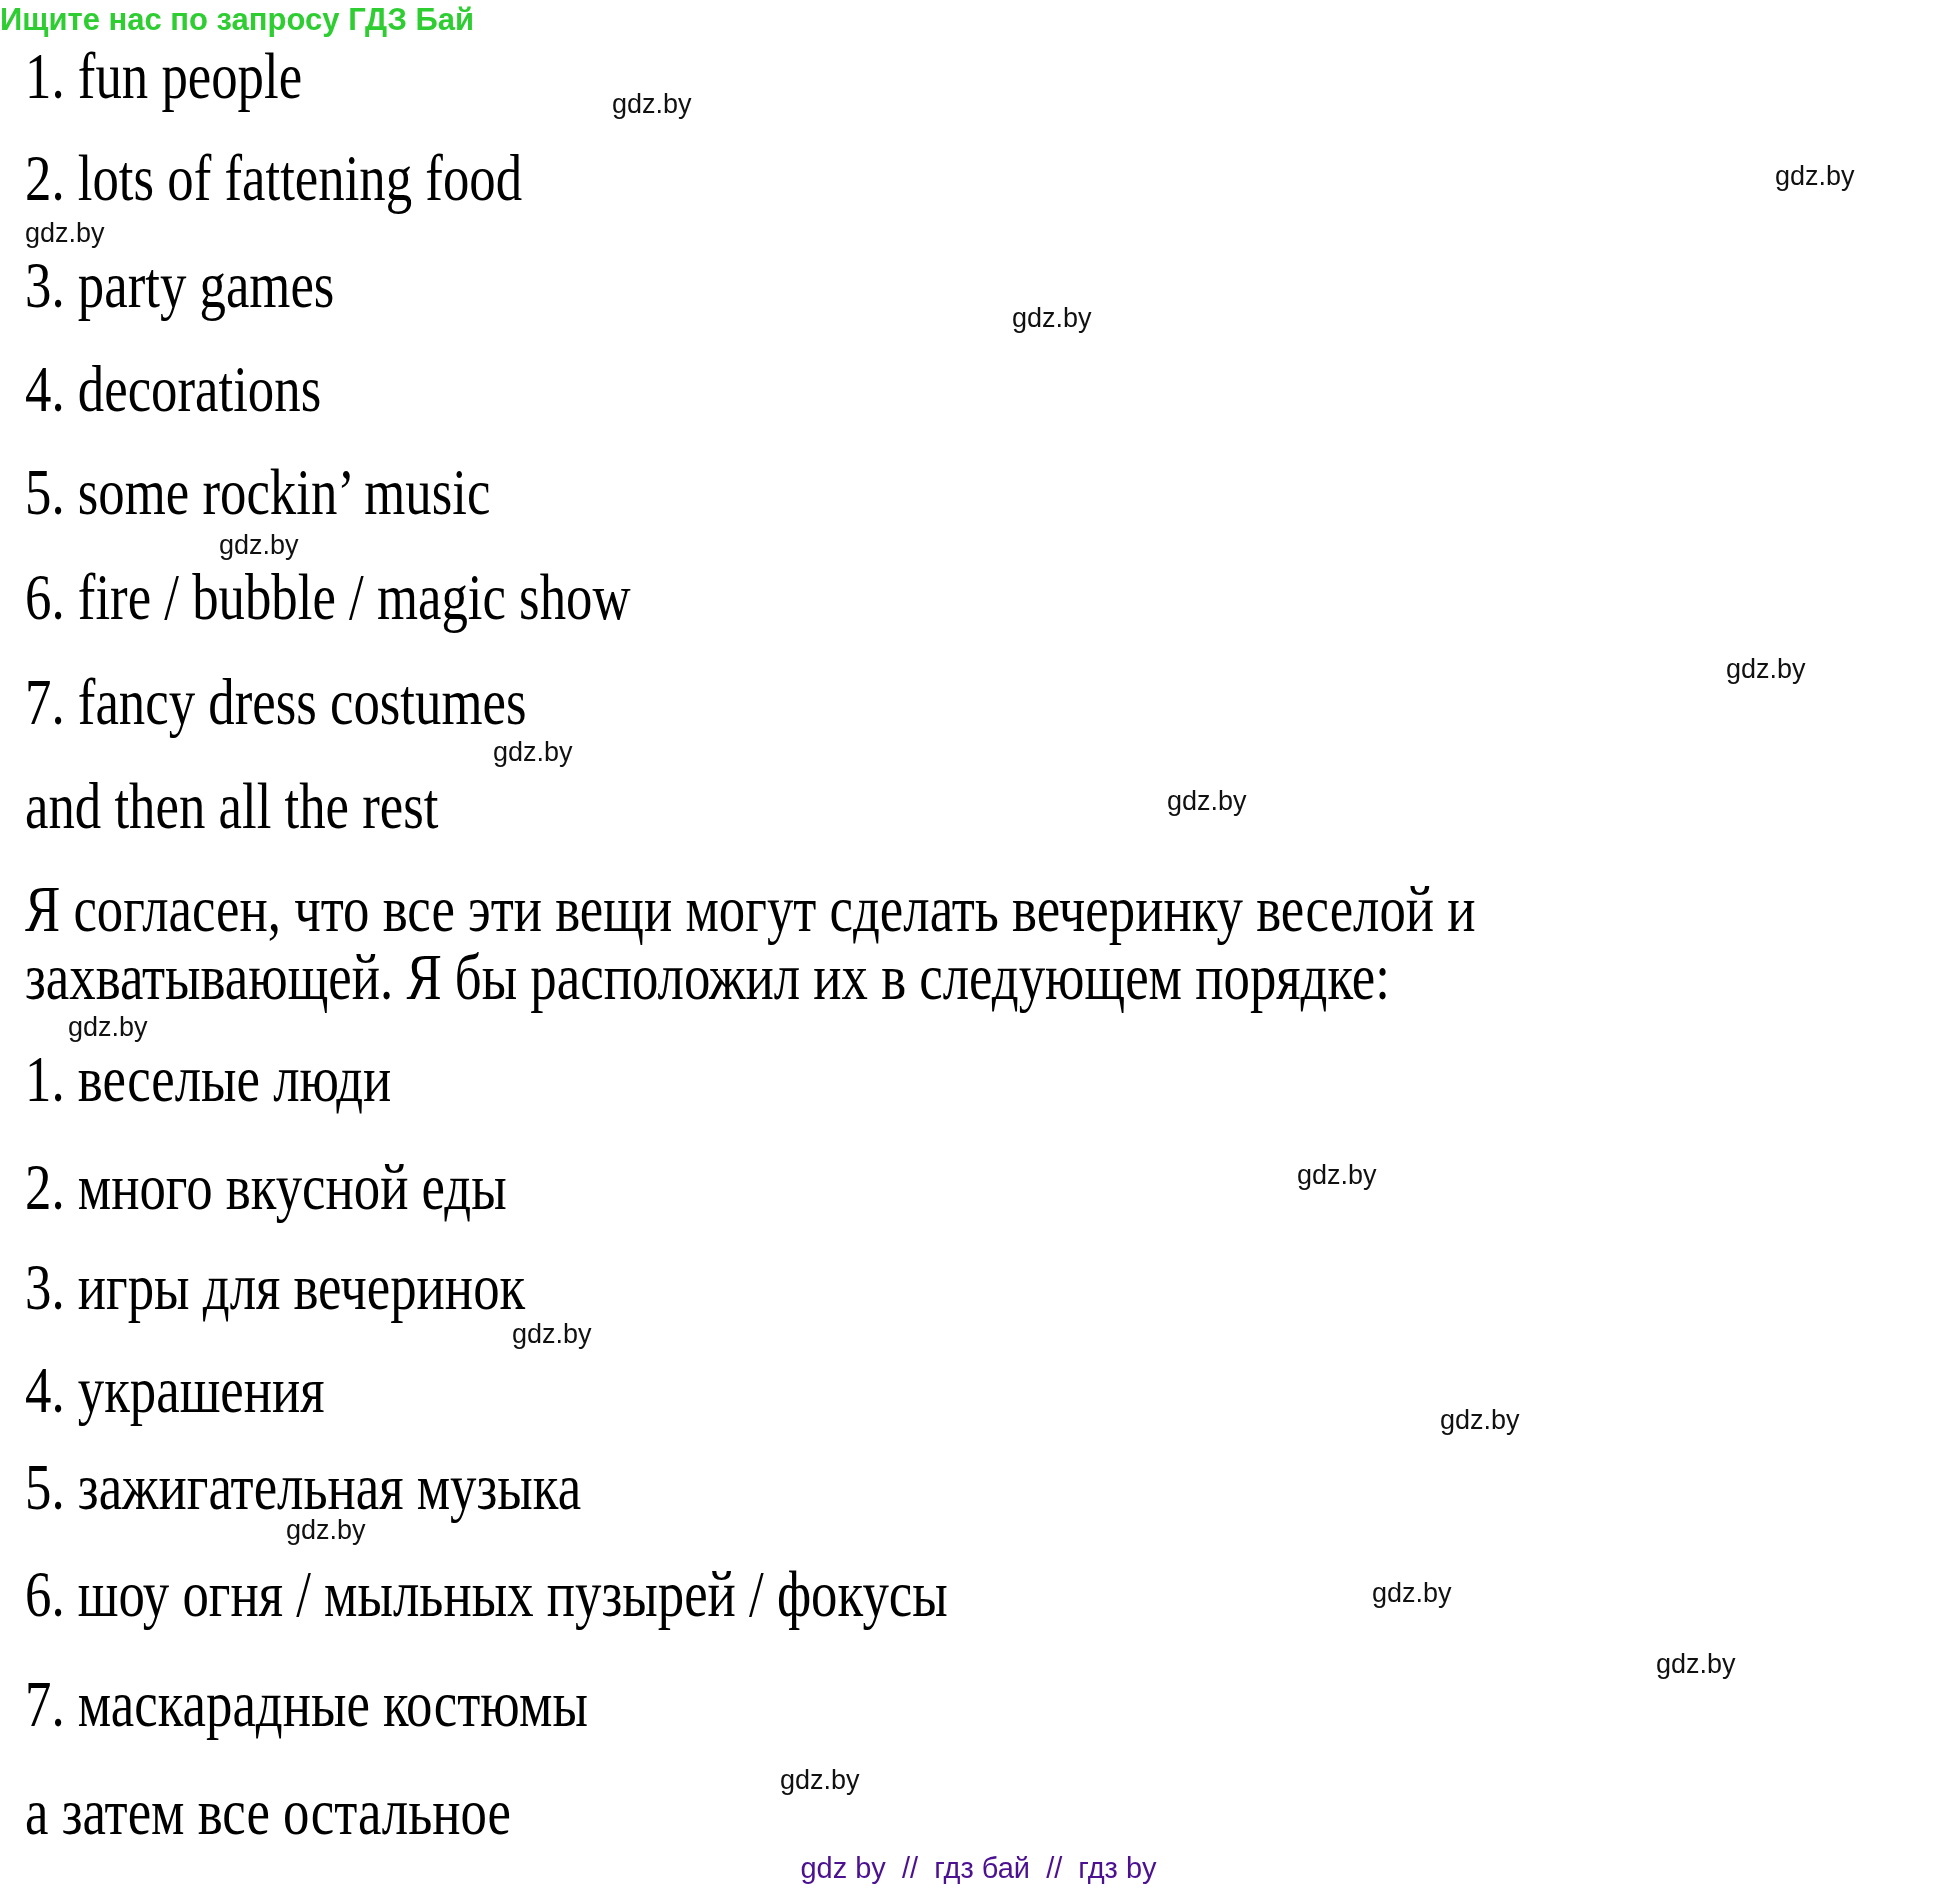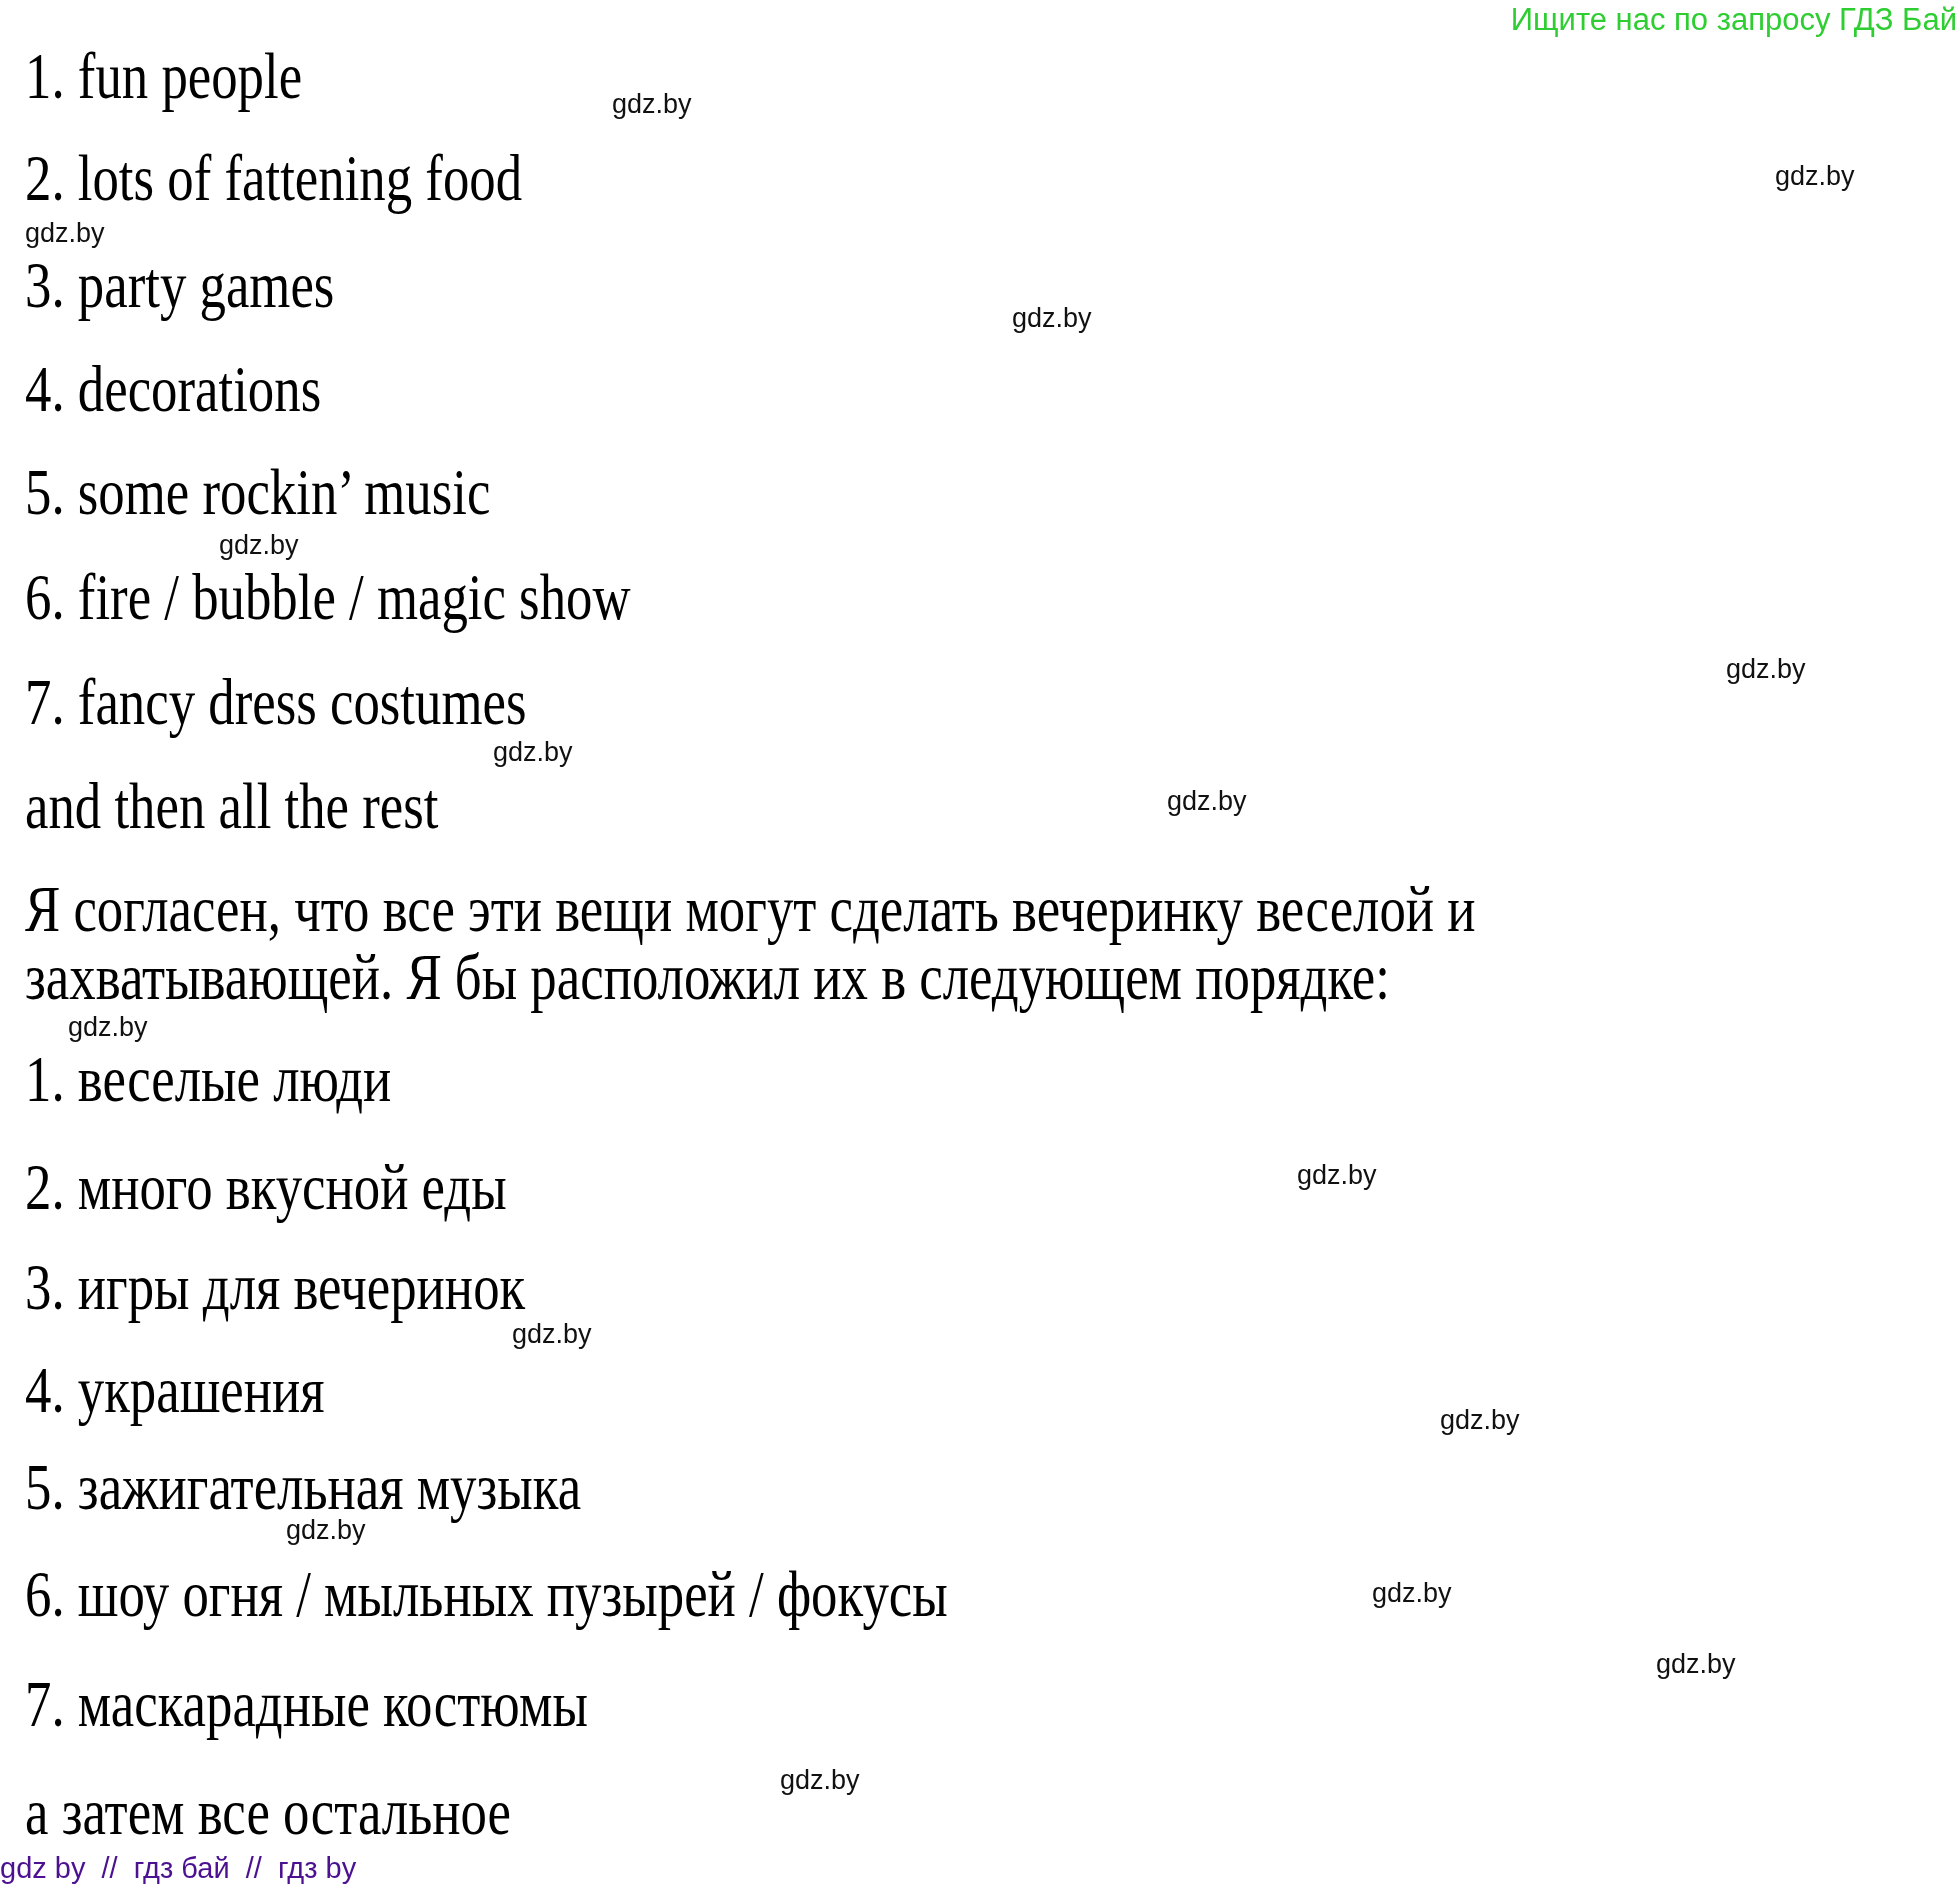--- a/index.html
+++ b/index.html
@@ -14,25 +14,26 @@
     background: #ffffff;
     overflow: hidden;
     font-family: "Liberation Serif", serif;
     color: #000000;
   }
   .header-note {
     position: absolute;
     top: 3.9px;
     left: 0;
     width: 100%;
-    text-align: right;
+    text-align: left;
     font-family: "Liberation Sans", sans-serif;
     font-size: 31px;
     line-height: 1;
     color: #2ecd32;
+    font-weight: bold;
   }
   .line {
     position: absolute;
     left: 25px;
     font-size: 66px;
     line-height: 1;
     white-space: nowrap;
     transform: scaleX(0.8);
     transform-origin: 0 0;
     color: #000000;
@@ -42,20 +43,21 @@
     font-family: "Liberation Sans", sans-serif;
     font-size: 27px;
     line-height: 1;
     color: #111111;
   }
   .footer-note {
     position: absolute;
     top: 1854px;
     left: 0;
     width: 100%;
+    text-align: center;
     font-family: "Liberation Sans", sans-serif;
     font-size: 29px;
     line-height: 1;
     white-space: pre;
     color: #4b1191;
   }
 </style>
 </head>
 <body>
 

